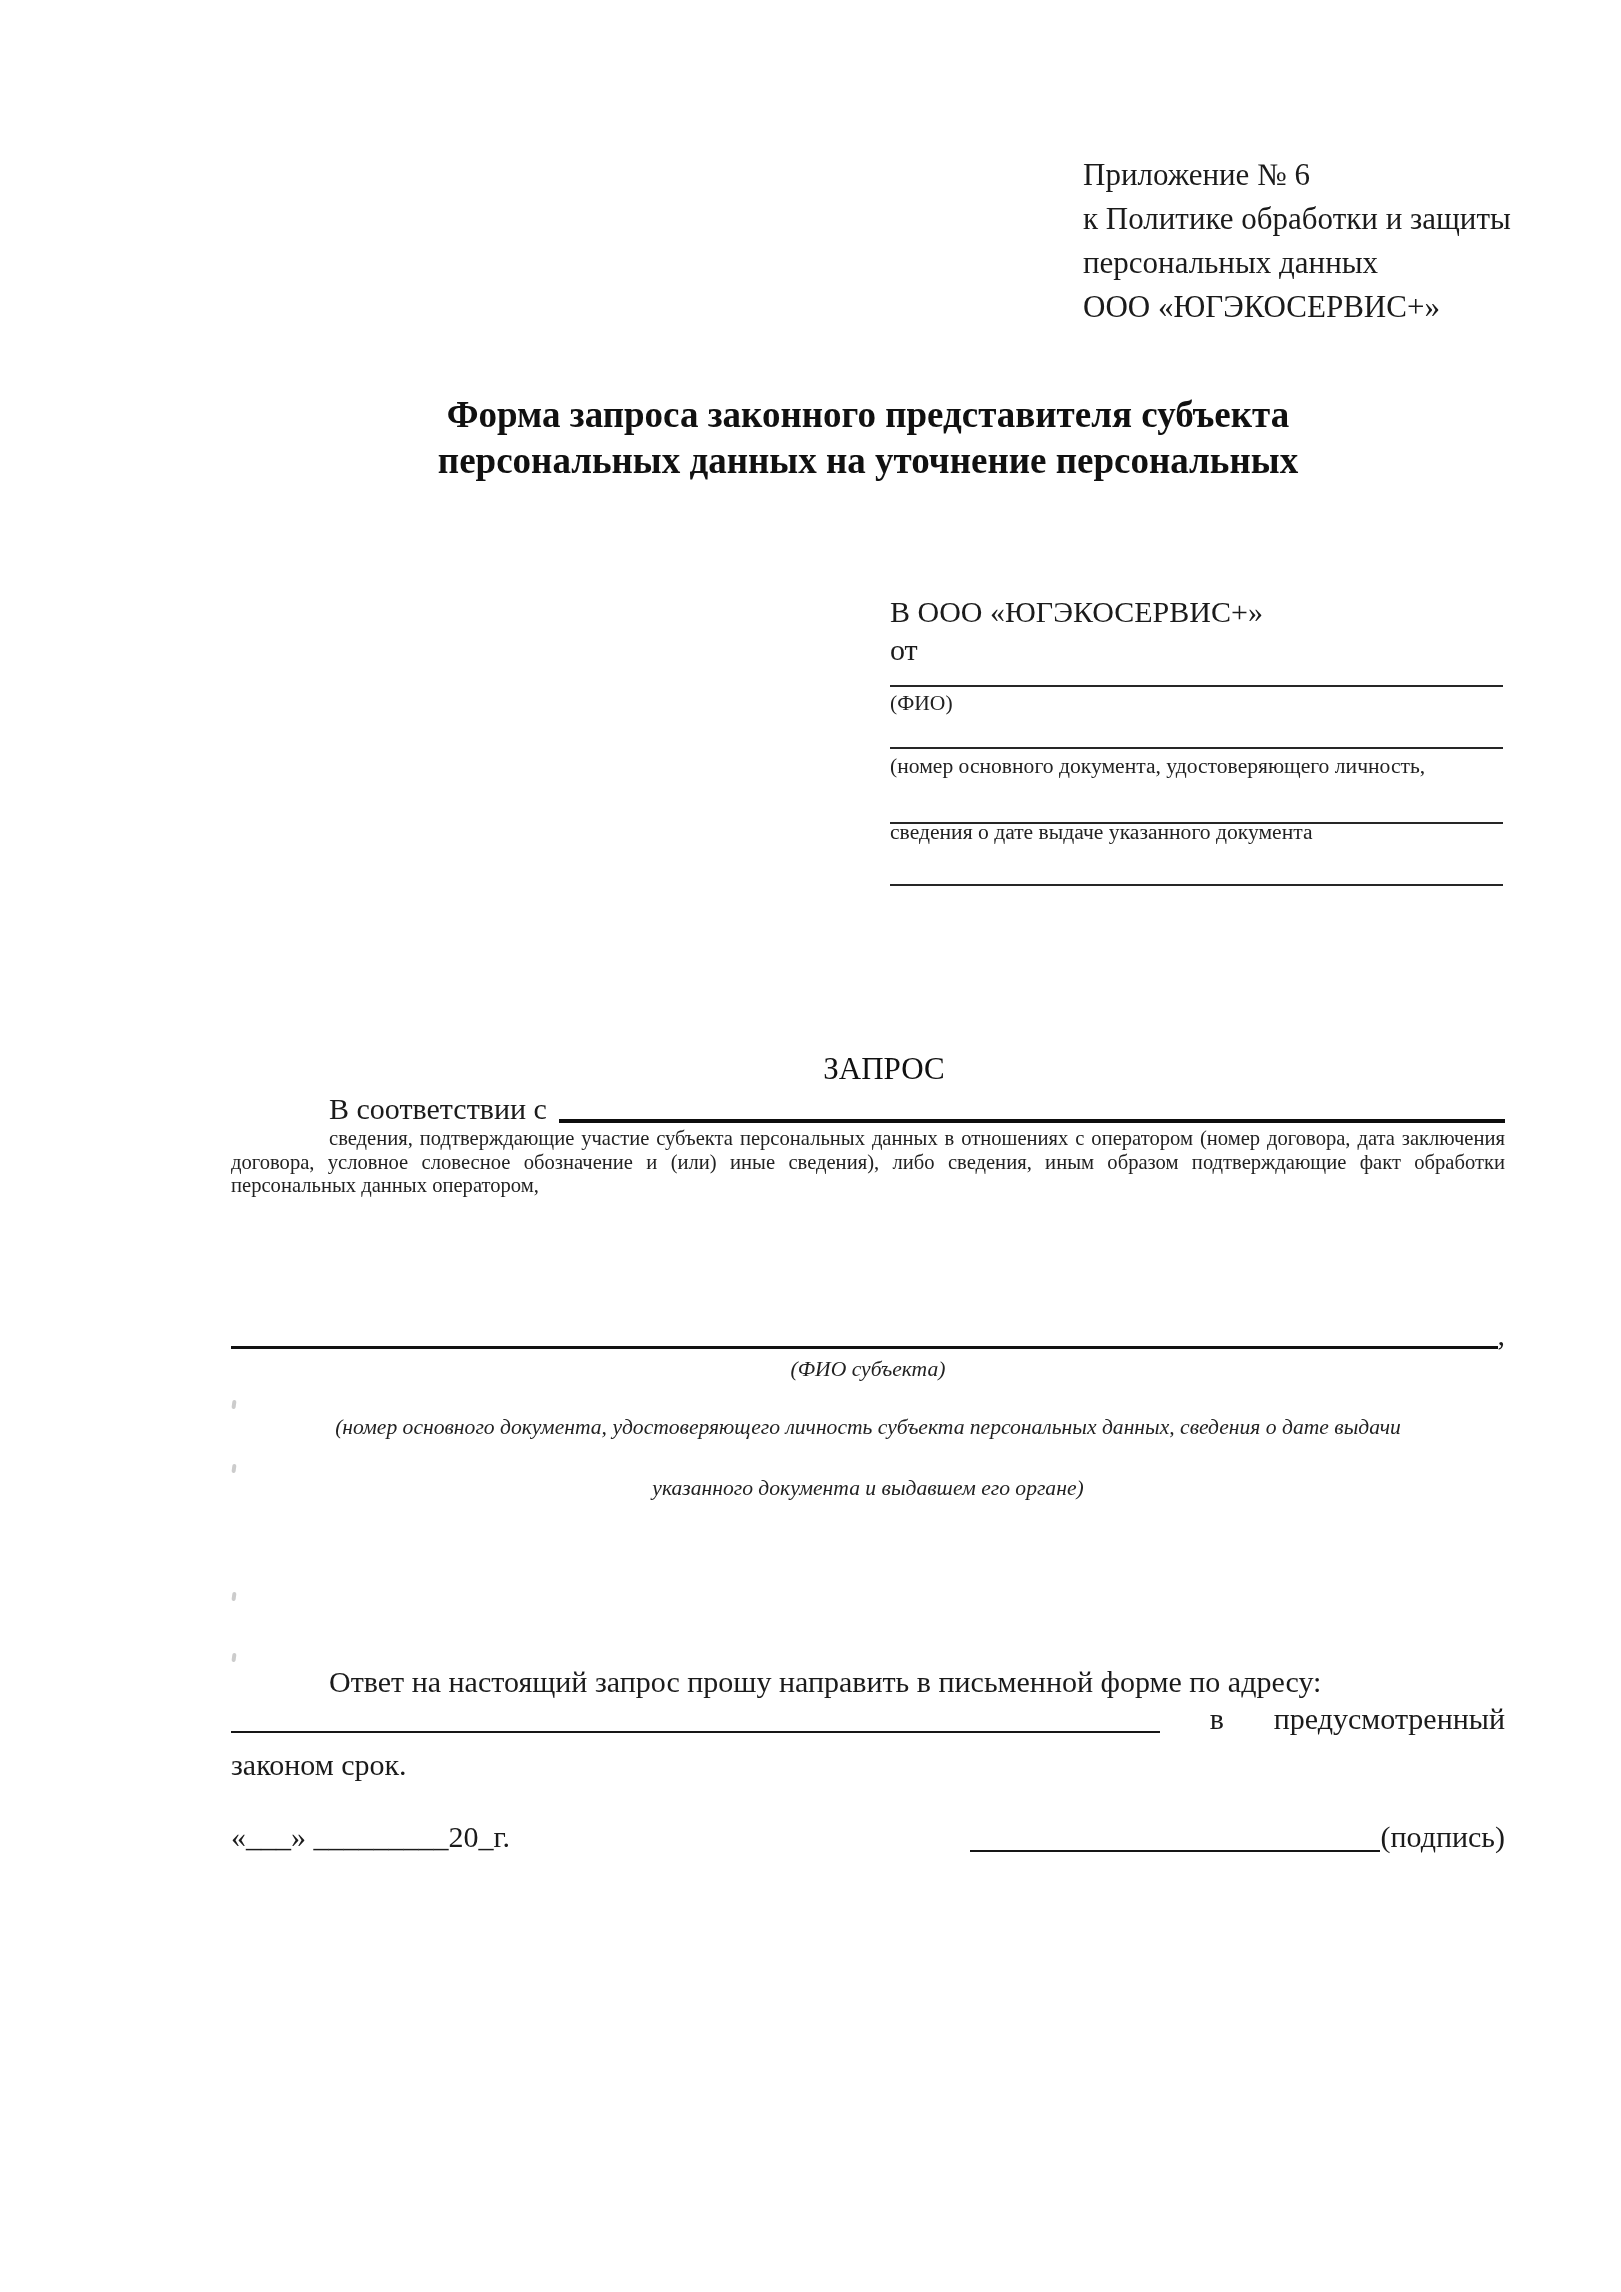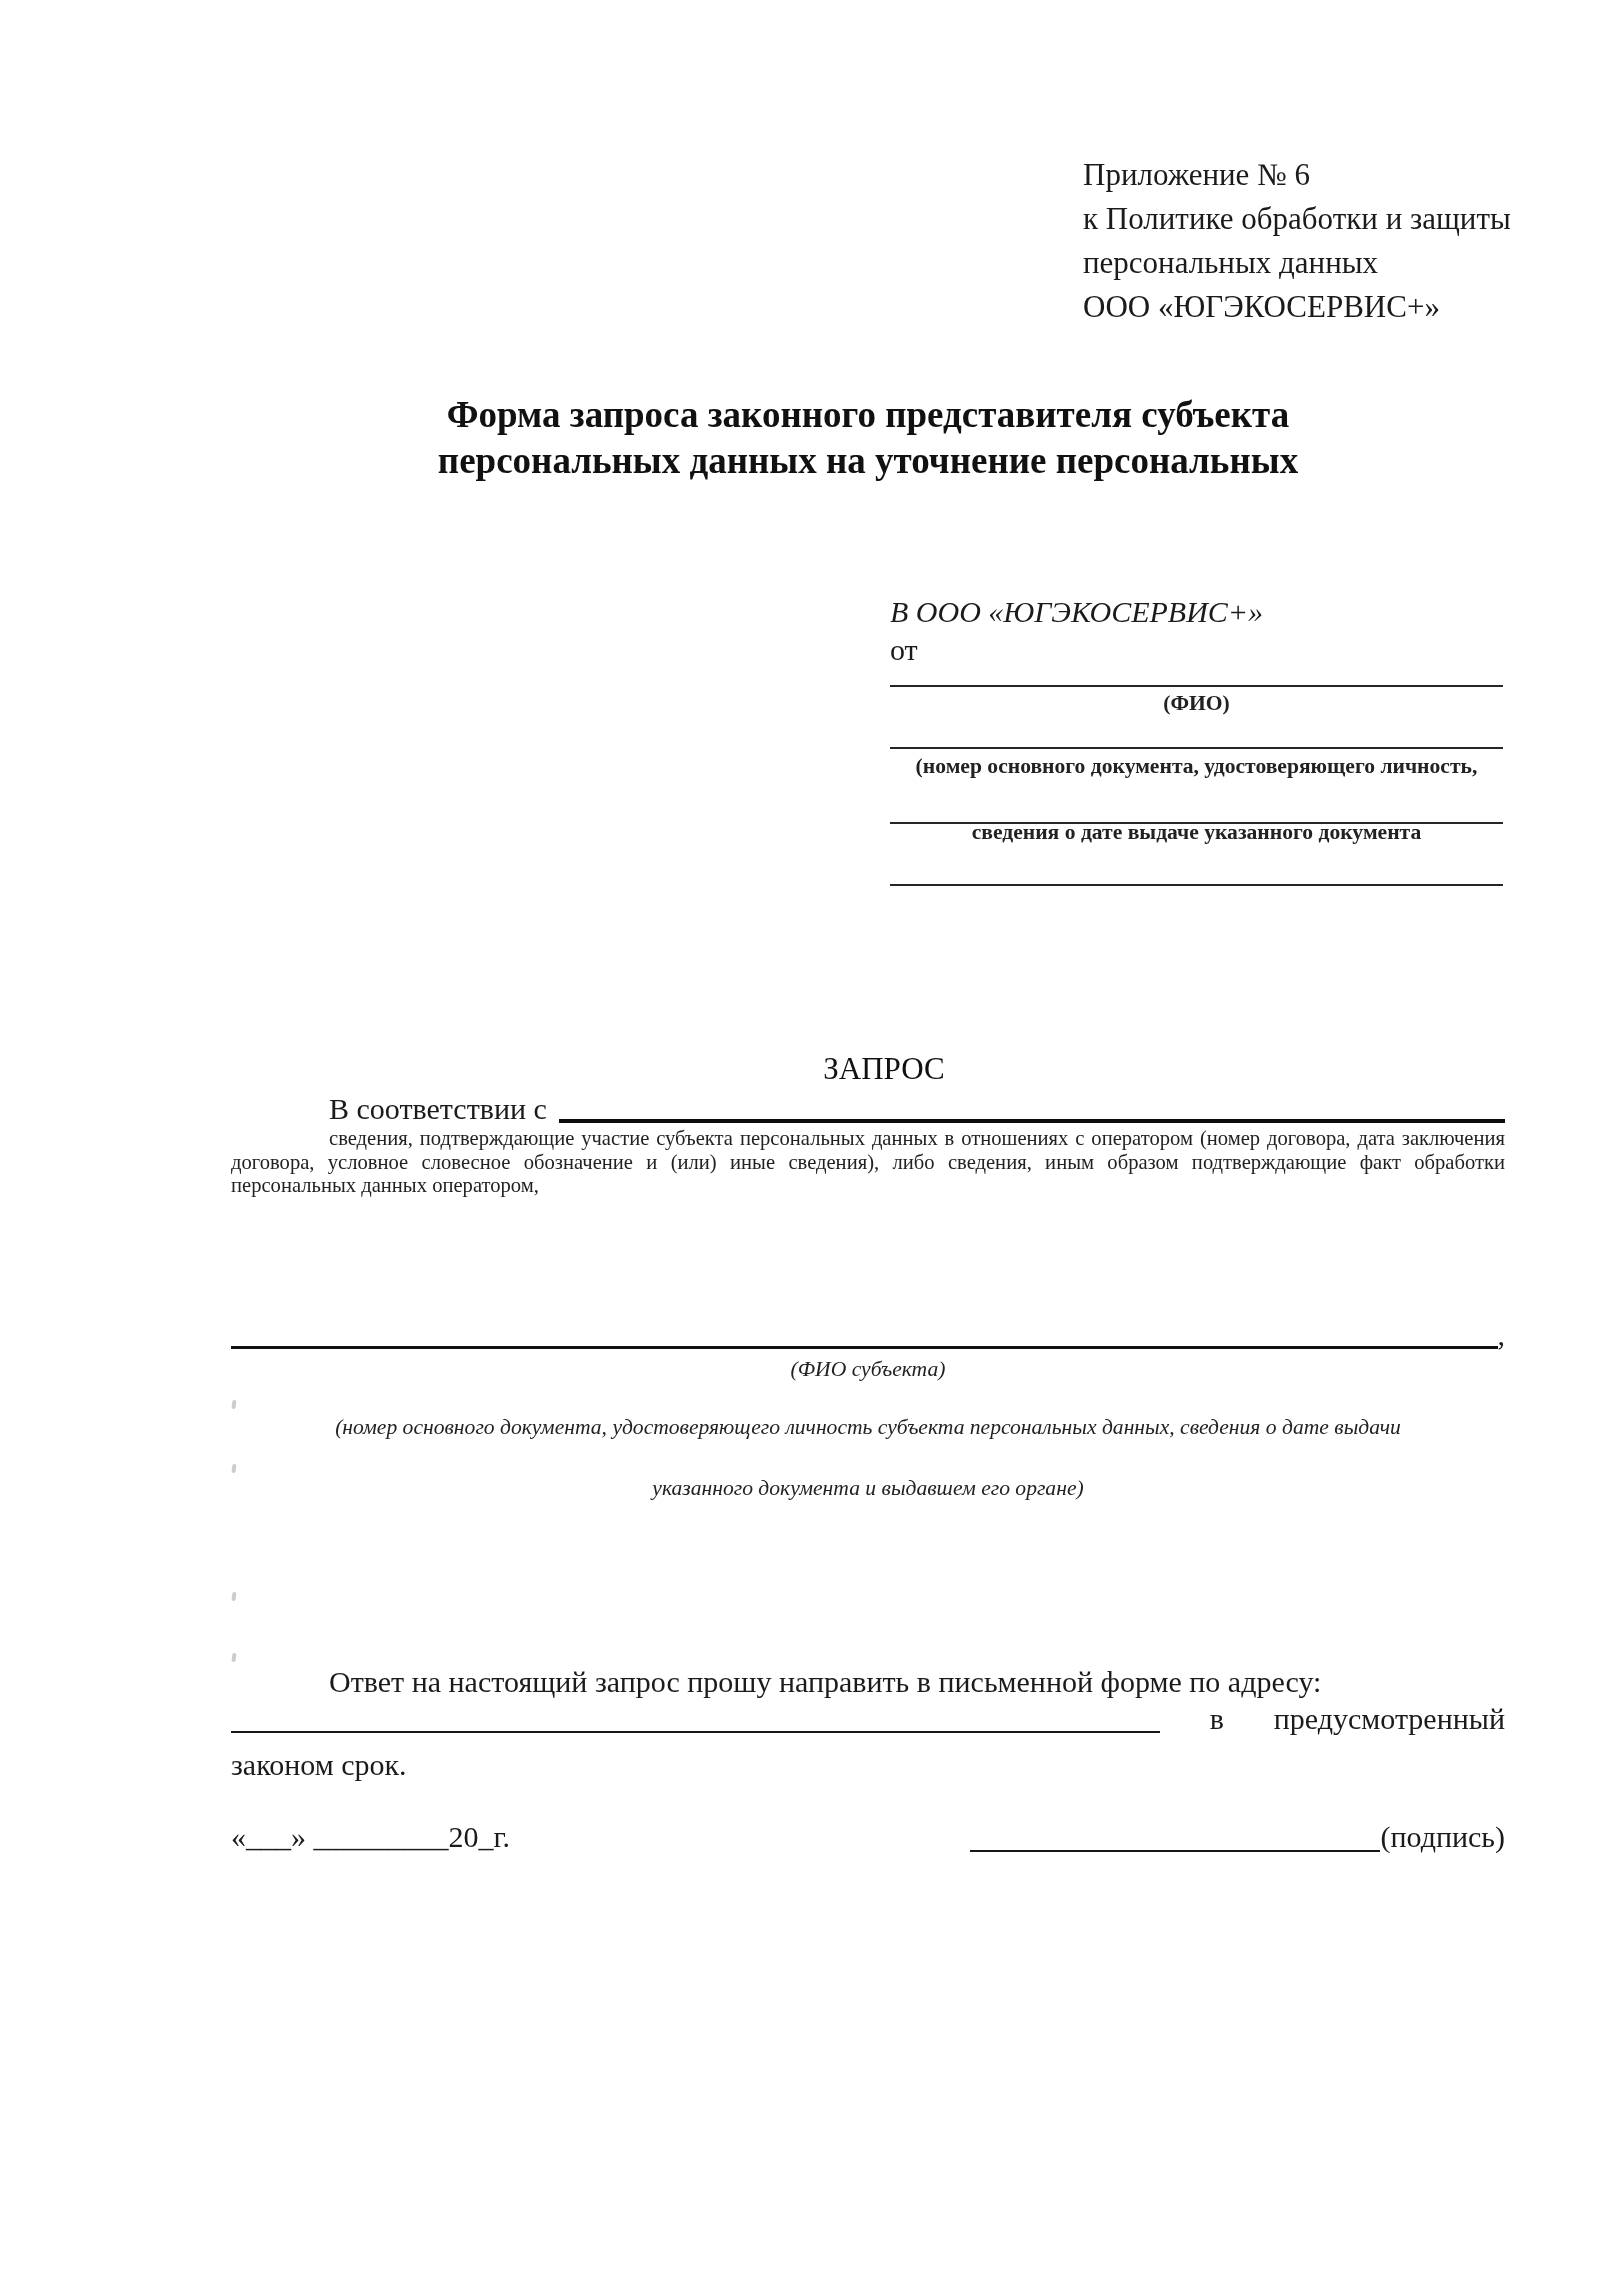--- a/index.html
+++ b/index.html
@@ -11,25 +11,25 @@
     color:#1b1b1b;
     overflow:hidden;
   }
   .abs{position:absolute;}
   
   .appendix{left:1083px;top:153px;font-size:31px;line-height:44px;width:451px;}
   
   .title{left:231px;top:392px;width:1274px;text-align:center;font-weight:bold;font-size:37px;line-height:46px;color:#111;}
   
   .addr{left:890px;width:613px;font-size:30px;line-height:36px;}
-  .addr-to{top:594px;font-style:italic;}
+  .addr-to{top:594px;}
   .addr-from{top:632px;}
   .blank-line{left:890px;width:613px;height:0;border-top:2.9px solid #262626;}
   .bl1{top:685px;} .bl2{top:747px;} .bl3{top:822px;} .bl4{top:884px;}
-  .addr-caption{left:890px;width:613px;text-align:center;font-size:21.6px;line-height:25.5px;color:#222;font-weight:bold;}
+  .addr-caption{left:890px;width:613px;font-size:21.6px;line-height:25.5px;color:#222;}
   .cap1{top:691px;} .cap2{top:754px;} .cap3{top:820px;} .cap4{top:891px;}
   
   .zapros{left:247px;top:1050px;width:1274px;text-align:center;font-size:31px;line-height:37px;color:#111;}
   .intro-row{left:231px;top:1090px;width:1274px;display:flex;font-size:30px;line-height:37px;}
   .intro-prefix{padding-left:98px;white-space:nowrap;}
   .intro-fill{flex:1;border-bottom:4.9px solid #0d0d0d;margin-left:11.8px;margin-bottom:3.9px;}
   .footnote{left:231px;top:1127px;width:1274px;font-size:20.6px;line-height:23.5px;text-align:justify;text-indent:98px;color:#222;}
   .para{left:231px;width:1275px;font-size:30px;line-height:44px;text-align:justify;}
   .para1{top:1204px;}
   .subject-row{left:231px;top:1319px;width:1274px;display:flex;align-items:flex-end;height:33px;font-size:30px;}

